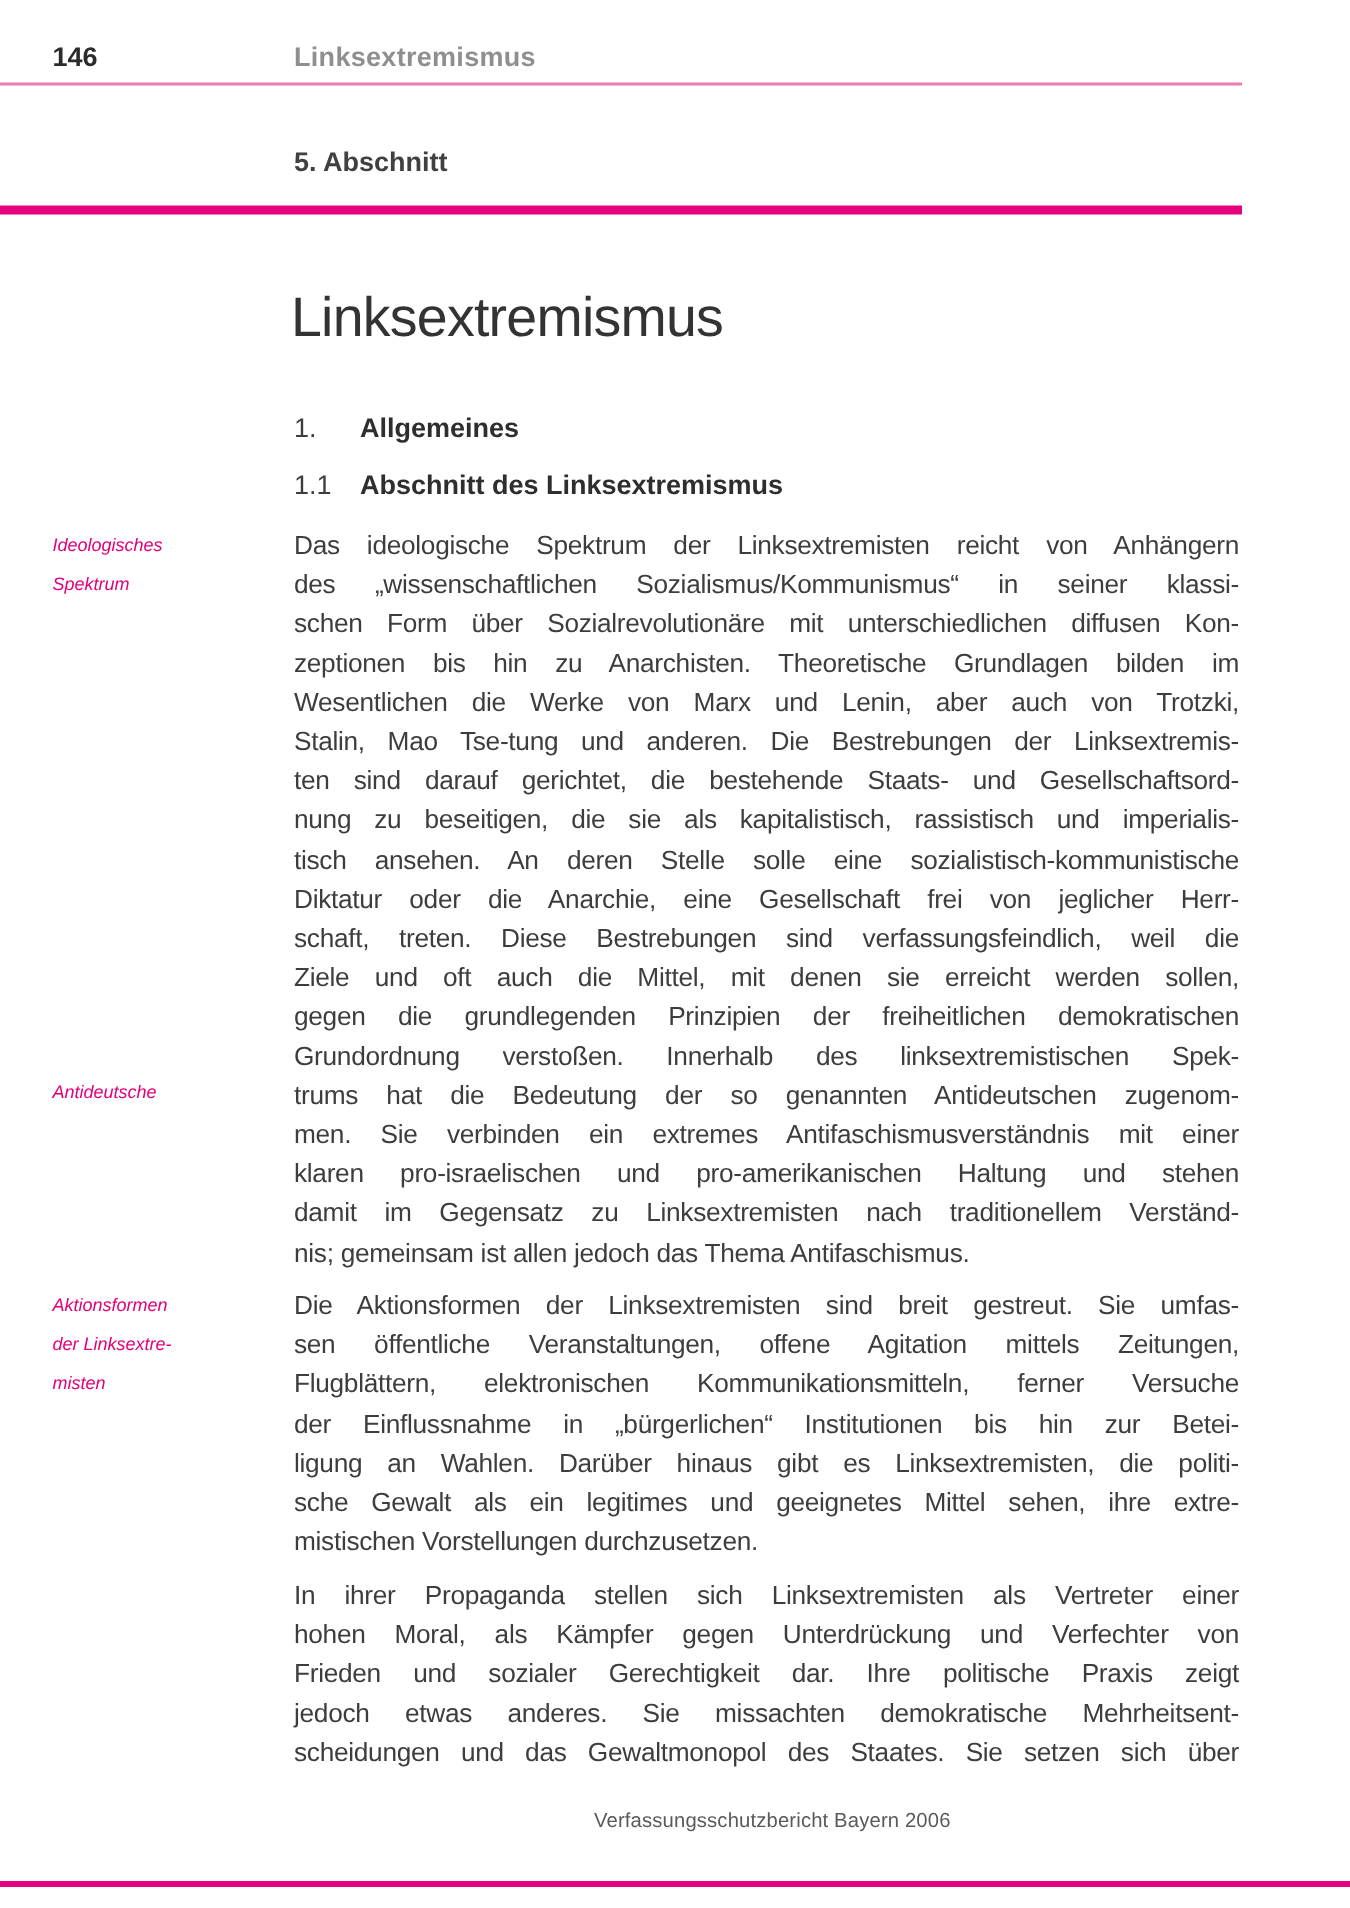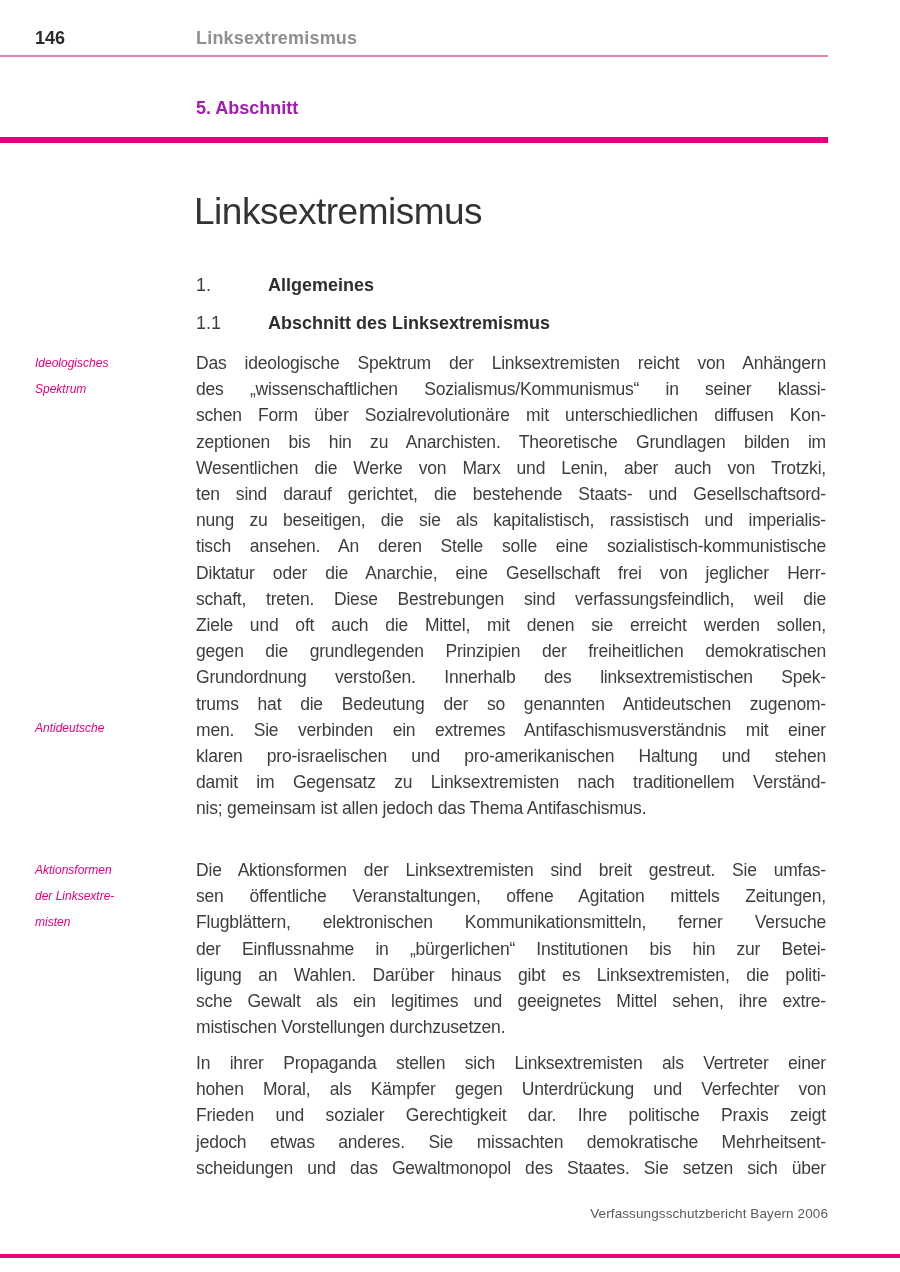--- a/index.html
+++ b/index.html
@@ -4,40 +4,40 @@
 <style>
   html,body{margin:0;padding:0;background:#ffffff;}
   .page{
     position:relative;width:900px;height:1272px;background:#ffffff;overflow:hidden;
     font-family:"Liberation Sans",sans-serif;color:#3d3d3d;padding-left:20px;
   }
   .abs{position:absolute;}
   .page-number{left:35px;top:28px;font-size:18px;font-weight:bold;color:#2b2b2b;}
   .running-header{left:196px;top:28px;font-size:18px;font-weight:bold;color:#8f8f8f;letter-spacing:0.2px;}
   .rule-thin{left:0;top:55px;width:828px;height:2px;background:#ec7fb2;}
-  .section-label{left:196px;top:98px;font-size:18px;font-weight:bold;color:#a21caf;}
+  .section-label{left:196px;top:98px;font-size:18px;font-weight:bold;color:#404040;}
   .rule-thick{left:0;top:137px;width:828px;height:6px;background:#e6017d;}
   .page-title{left:194px;top:191px;font-size:37px;font-weight:normal;color:#333333;letter-spacing:-0.5px;}
   .heading{left:196px;font-size:18px;color:#2e2e2e;line-height:22px;}
   .heading .hnum{display:inline-block;width:44px;font-weight:normal;color:#3d3d3d;}
-  .heading .htxt{font-weight:bold;margin-left:28px;}
+  .heading .htxt{font-weight:bold;}
   .heading-h1{top:274px;}
   .heading-h11{top:312px;}
   .bodypara{left:196px;width:630px;font-size:17.5px;line-height:26.2px;color:#3d3d3d;letter-spacing:-0.2px;}
   .para-1{top:350px;}
   .para-2{top:857px;}
   .para-3{top:1050px;}
   .tline{text-align:justify;text-align-last:justify;}
   .tline.lastline{text-align-last:left;}
   .mnote{left:35px;width:155px;font-size:12px;line-height:26.2px;font-style:italic;color:#e3017b;}
   .mnote .tline{text-align:left;text-align-last:left;}
   .mnote-1{top:350px;}
   .mnote-2{top:715px;}
   .mnote-3{top:857px;}
-  .footer-text{left:396px;top:1206px;width:432px;text-align:right;font-size:13.5px;color:#5a5a5a;letter-spacing:0.1px;}
+  .footer-text{left:396px;top:1206px;width:432px;font-size:13.5px;color:#5a5a5a;letter-spacing:0.1px;}
   .footer-rule{left:0;top:1254px;width:900px;height:4px;background:#e6017d;}
 </style>
 </head>
 <body>
 
 <div class="page">
 
   <div class="abs page-number">146</div>
   <div class="abs running-header">Linksextremismus</div>
   <div class="abs rule-thin"></div>
@@ -66,20 +66,21 @@
       <div class="tline">der Linksextre-</div>
       <div class="tline lastline">misten</div>
     </div>
 
   <div class="abs bodypara para-1">
       <div class="tline">Das ideologische Spektrum der Linksextremisten reicht von Anhängern</div>
       <div class="tline">des „wissenschaftlichen Sozialismus/Kommunismus“ in seiner klassi-</div>
       <div class="tline">schen Form über Sozialrevolutionäre mit unterschiedlichen diffusen Kon-</div>
       <div class="tline">zeptionen bis hin zu Anarchisten. Theoretische Grundlagen bilden im</div>
       <div class="tline">Wesentlichen die Werke von Marx und Lenin, aber auch von Trotzki,</div>
+      <div class="tline">Stalin, Mao Tse-tung und anderen. Die Bestrebungen der Linksextremis-</div>
       <div class="tline">ten sind darauf gerichtet, die bestehende Staats- und Gesellschaftsord-</div>
       <div class="tline">nung zu beseitigen, die sie als kapitalistisch, rassistisch und imperialis-</div>
       <div class="tline">tisch ansehen. An deren Stelle solle eine sozialistisch-kommunistische</div>
       <div class="tline">Diktatur oder die Anarchie, eine Gesellschaft frei von jeglicher Herr-</div>
       <div class="tline">schaft, treten. Diese Bestrebungen sind verfassungsfeindlich, weil die</div>
       <div class="tline">Ziele und oft auch die Mittel, mit denen sie erreicht werden sollen,</div>
       <div class="tline">gegen die grundlegenden Prinzipien der freiheitlichen demokratischen</div>
       <div class="tline">Grundordnung verstoßen. Innerhalb des linksextremistischen Spek-</div>
       <div class="tline">trums hat die Bedeutung der so genannten Antideutschen zugenom-</div>
       <div class="tline">men. Sie verbinden ein extremes Antifaschismusverständnis mit einer</div>

